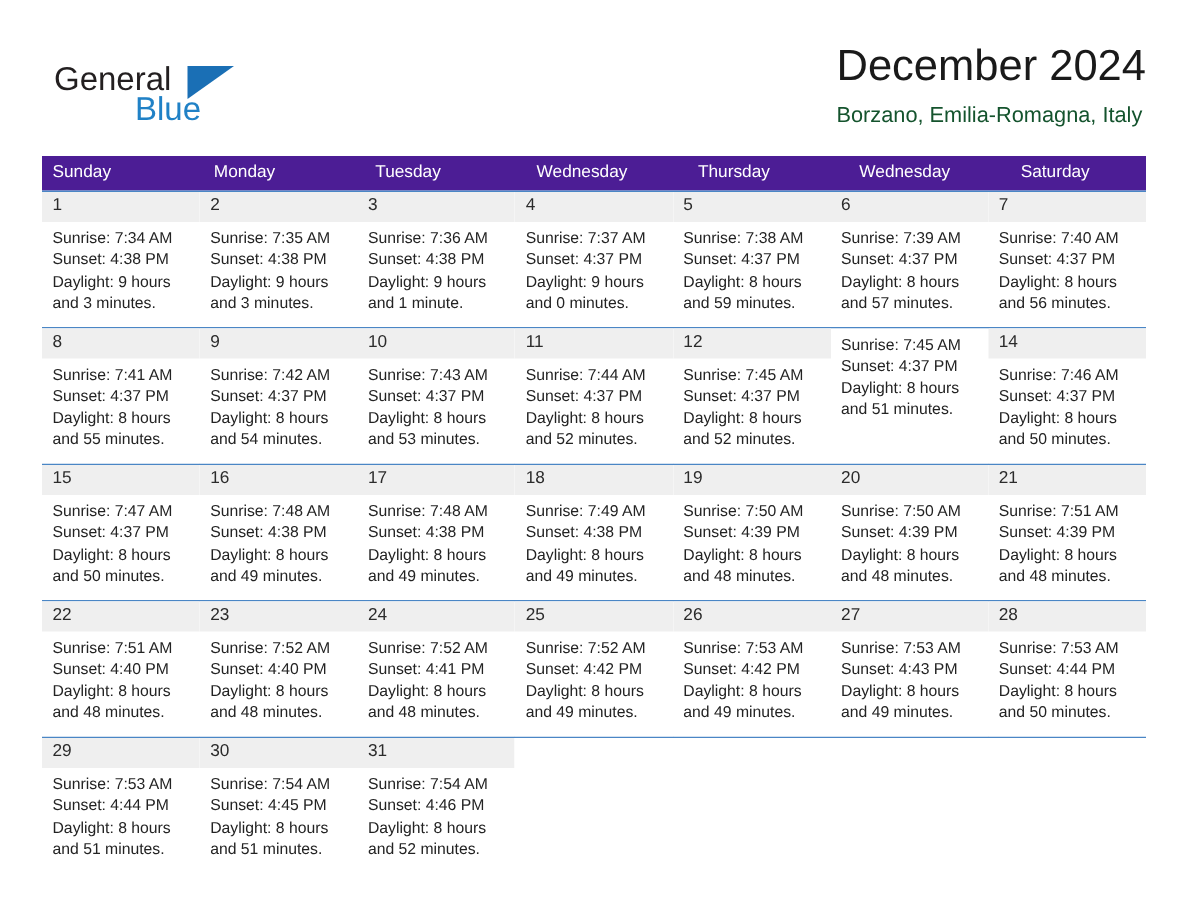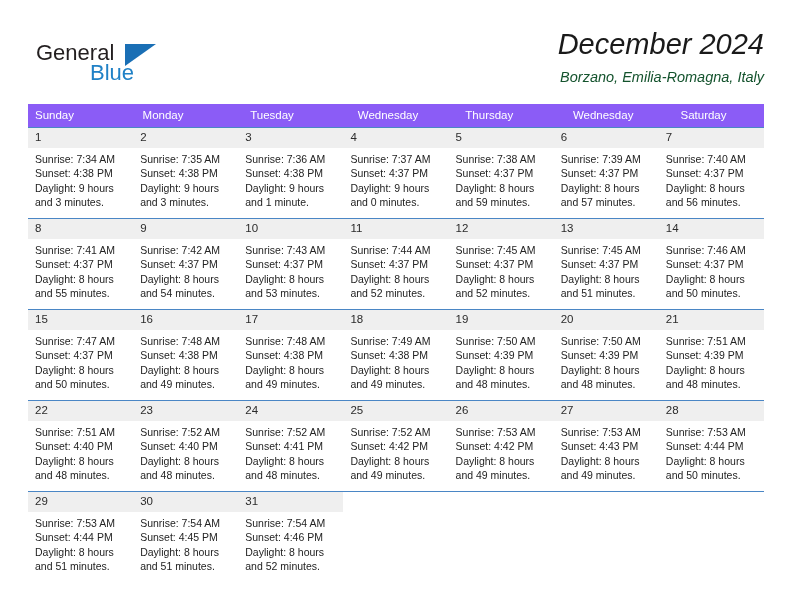--- a/index.html
+++ b/index.html
@@ -60,22 +60,20 @@
     width: 0;
     height: 0;
     border-left: 31px solid #1a6fb5;
     border-bottom: 22px solid transparent;
   }
 
   .title-block {
     position: absolute;
     right: 0;
     top: 0;
-    text-align: right;
-    font-style: italic;
   }
   .cal-title {
     font-size: 29px;
     font-weight: normal;
     color: #1a1a1a;
     line-height: 36px;
     white-space: nowrap;
   }
   .cal-subtitle {
     font-size: 14.5px;
@@ -87,21 +85,21 @@
 
   
   .calendar {
     position: absolute;
     left: 28px;
     top: 104px;
     width: 736px;
   }
   .weekday-row {
     display: flex;
-    background: #8b5cf6;
+    background: #4c1d95;
     gap: 17px;
   }
   .weekday-cell {
     flex: 1 1 0;
     box-sizing: border-box;
     padding: 4px 6px 5px 7px;
     font-size: 11.5px;
     color: #ffffff;
     line-height: 14px;
     white-space: nowrap;
@@ -284,21 +282,20 @@
       <div class="day-cell filled">
         <div class="day-num">12</div>
         <div class="day-body">
           <div>Sunrise: 7:45 AM</div>
           <div>Sunset: 4:37 PM</div>
           <div>Daylight: 8 hours</div>
           <div>and 52 minutes.</div>
         </div>
       </div>
       <div class="day-cell filled">
-        <div class="day-num">13</div>
         <div class="day-body">
           <div>Sunrise: 7:45 AM</div>
           <div>Sunset: 4:37 PM</div>
           <div>Daylight: 8 hours</div>
           <div>and 51 minutes.</div>
         </div>
       </div>
       <div class="day-cell filled">
         <div class="day-num">14</div>
         <div class="day-body">

